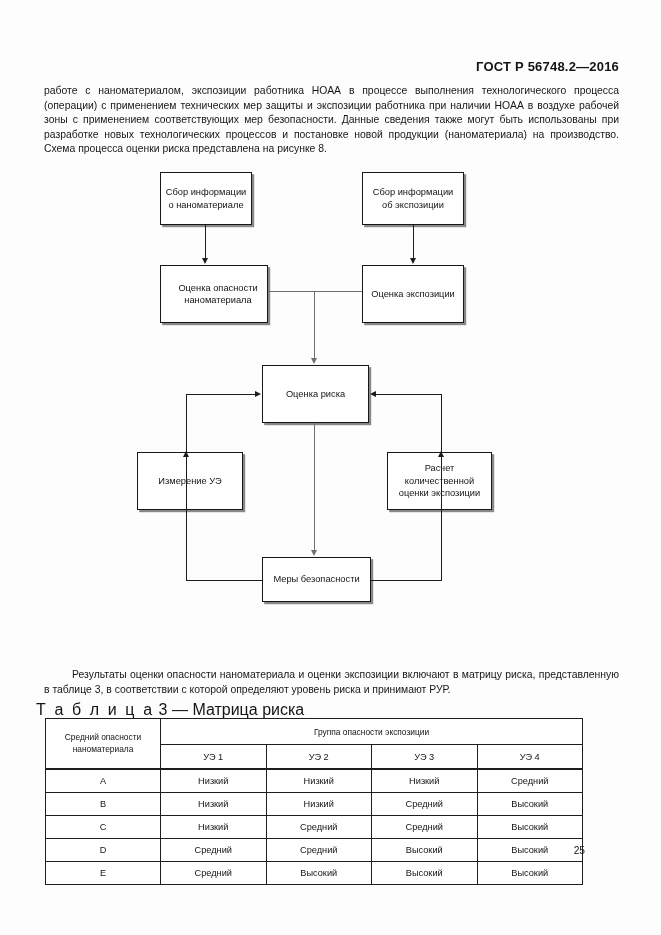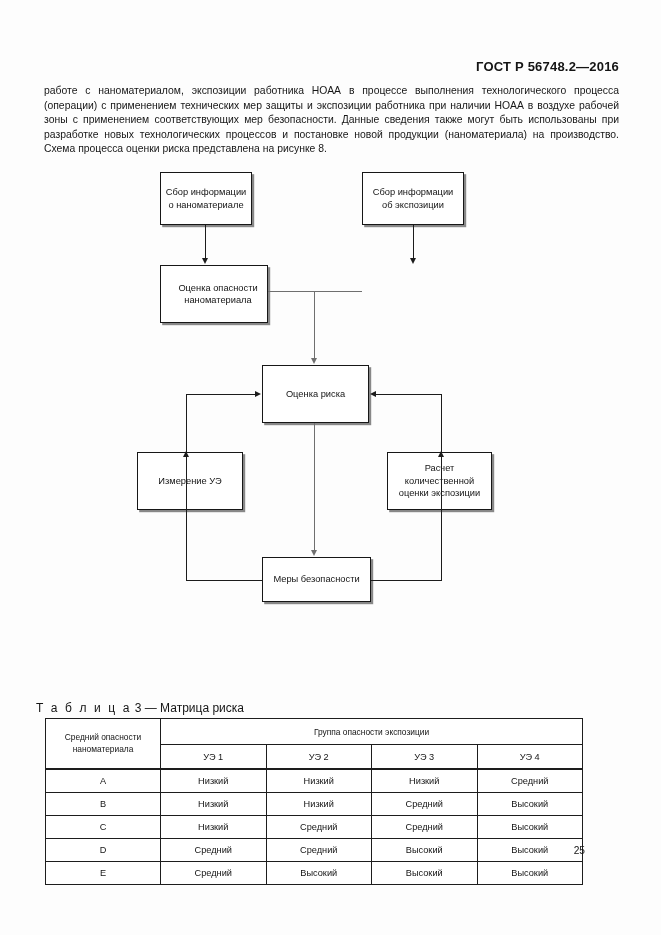--- a/index.html
+++ b/index.html
@@ -127,21 +127,21 @@
     text-align: center;
     font-size: 9.8px;
     color: #141414;
   }
 
   
   .table-title {
     position: absolute;
     left: 36px;
     top: 701px;
-    font-size: 12px;
+    font-size: 16px;
     color: #141414;
   }
   .table-title .sp { letter-spacing: 2.1px; }
 
   #risk-table {
     position: absolute;
     left: 45px;
     top: 718px;
     width: 538px;
     border-collapse: collapse;
@@ -195,20 +195,23 @@
       </div>
 
       <div class="node" id="n-info-expo">
         <span>Сбор информации об экспозиции</span>
       </div>
 
       <div class="node" id="n-hazard">
         <span>Оценка опасности наноматериала</span>
       </div>
 
+      <div class="node" id="n-exposure">
+        <span>Оценка экспозиции</span>
+      </div>
 
       <div class="node" id="n-risk">
         <span>Оценка риска</span>
       </div>
 
       <div class="node" id="n-measure-ue">
         <span>Измерение УЭ</span>
       </div>
 
       <div class="node" id="n-calc">
@@ -245,20 +248,21 @@
       <div class="ln h" style="left:186px; top:234px; width:70px;"></div>
       <div class="arrow right" style="left:255px; top:230.5px;"></div>
 
       <div class="ln v" style="left:441px; top:234px; height:58px;"></div>
       <div class="ln h" style="left:376px; top:234px; width:66px;"></div>
       <div class="arrow left" style="left:370px; top:230.5px;"></div>
 
       <div class="fig-caption">Рисунок 8 — Схема процесса оценки риска</div>
     </div>
 
+    <div class="body-para" id="para-2">Результаты оценки опасности наноматериала и оценки экспозиции включают в матрицу риска, представленную в таблице 3, в соответствии с которой определяют уровень риска и принимают РУР.</div>
 
     <div class="table-title">
       <span class="sp">Т а б л и ц а</span>
       <span>3 — Матрица риска</span>
     </div>
 
     <table id="risk-table">
       <thead>
         <tr>
           <th class="rowhead-cell outer-l" rowspan="2">Средний опасности наноматериала</th>

